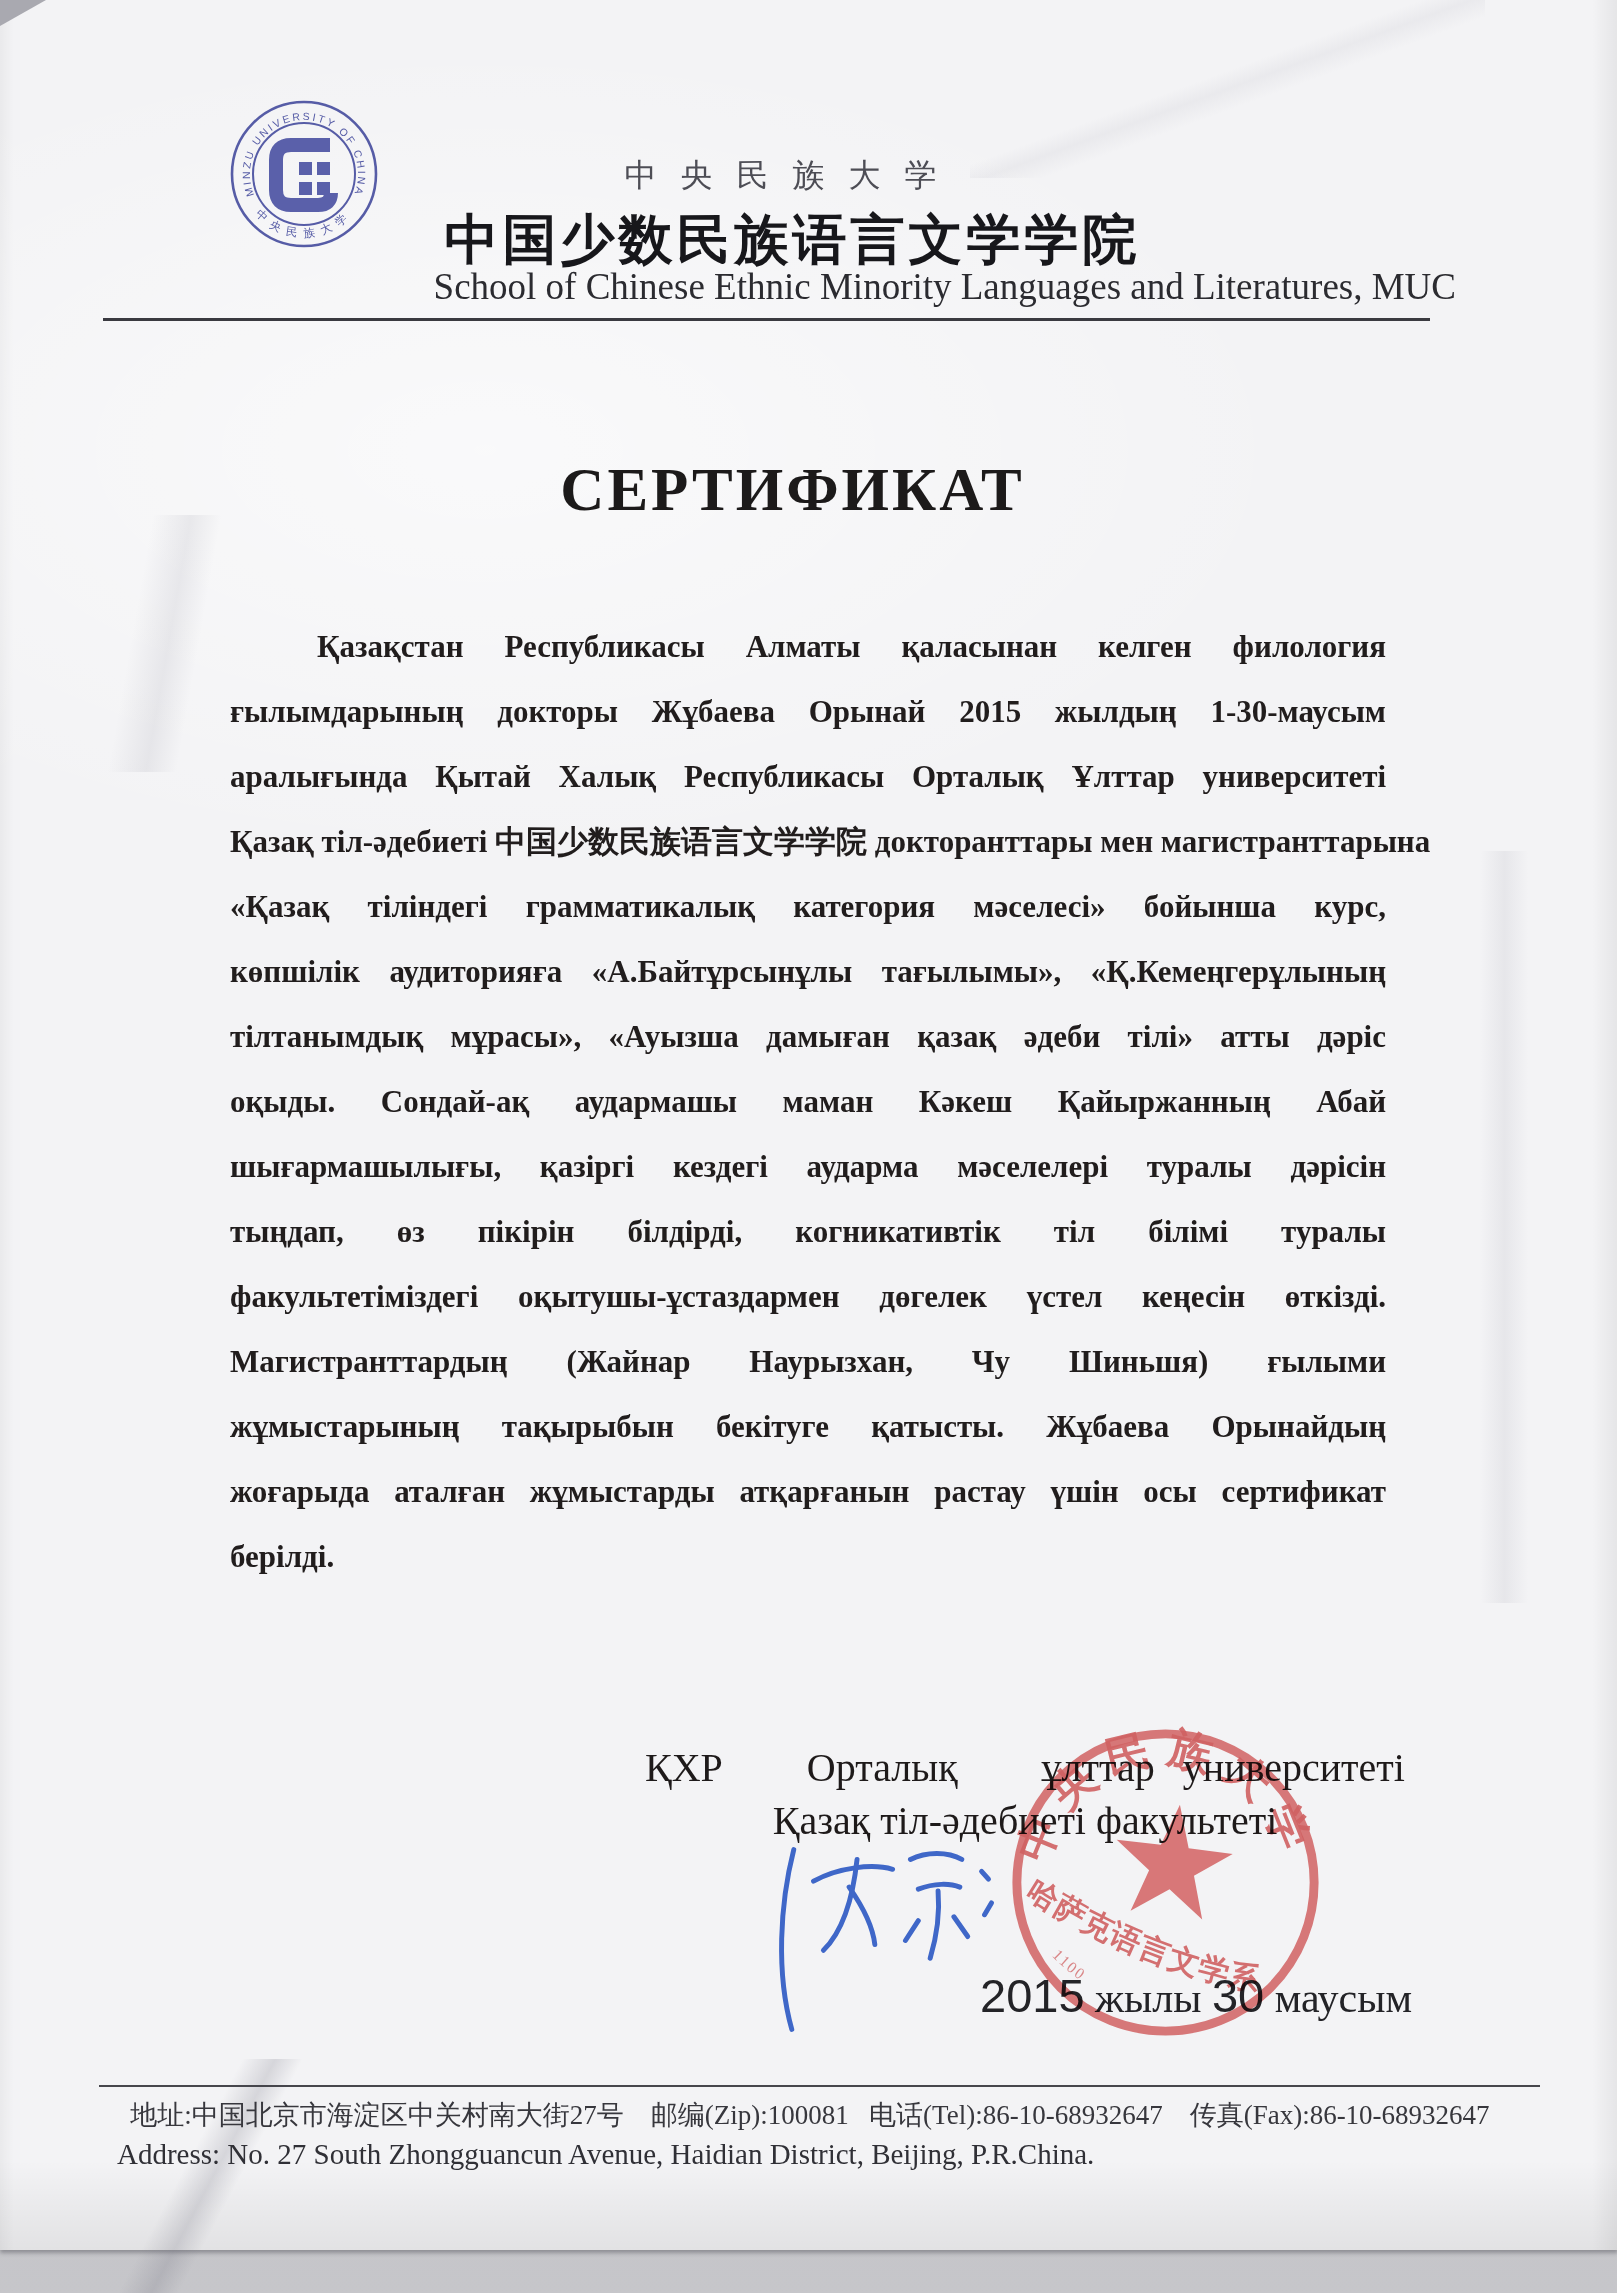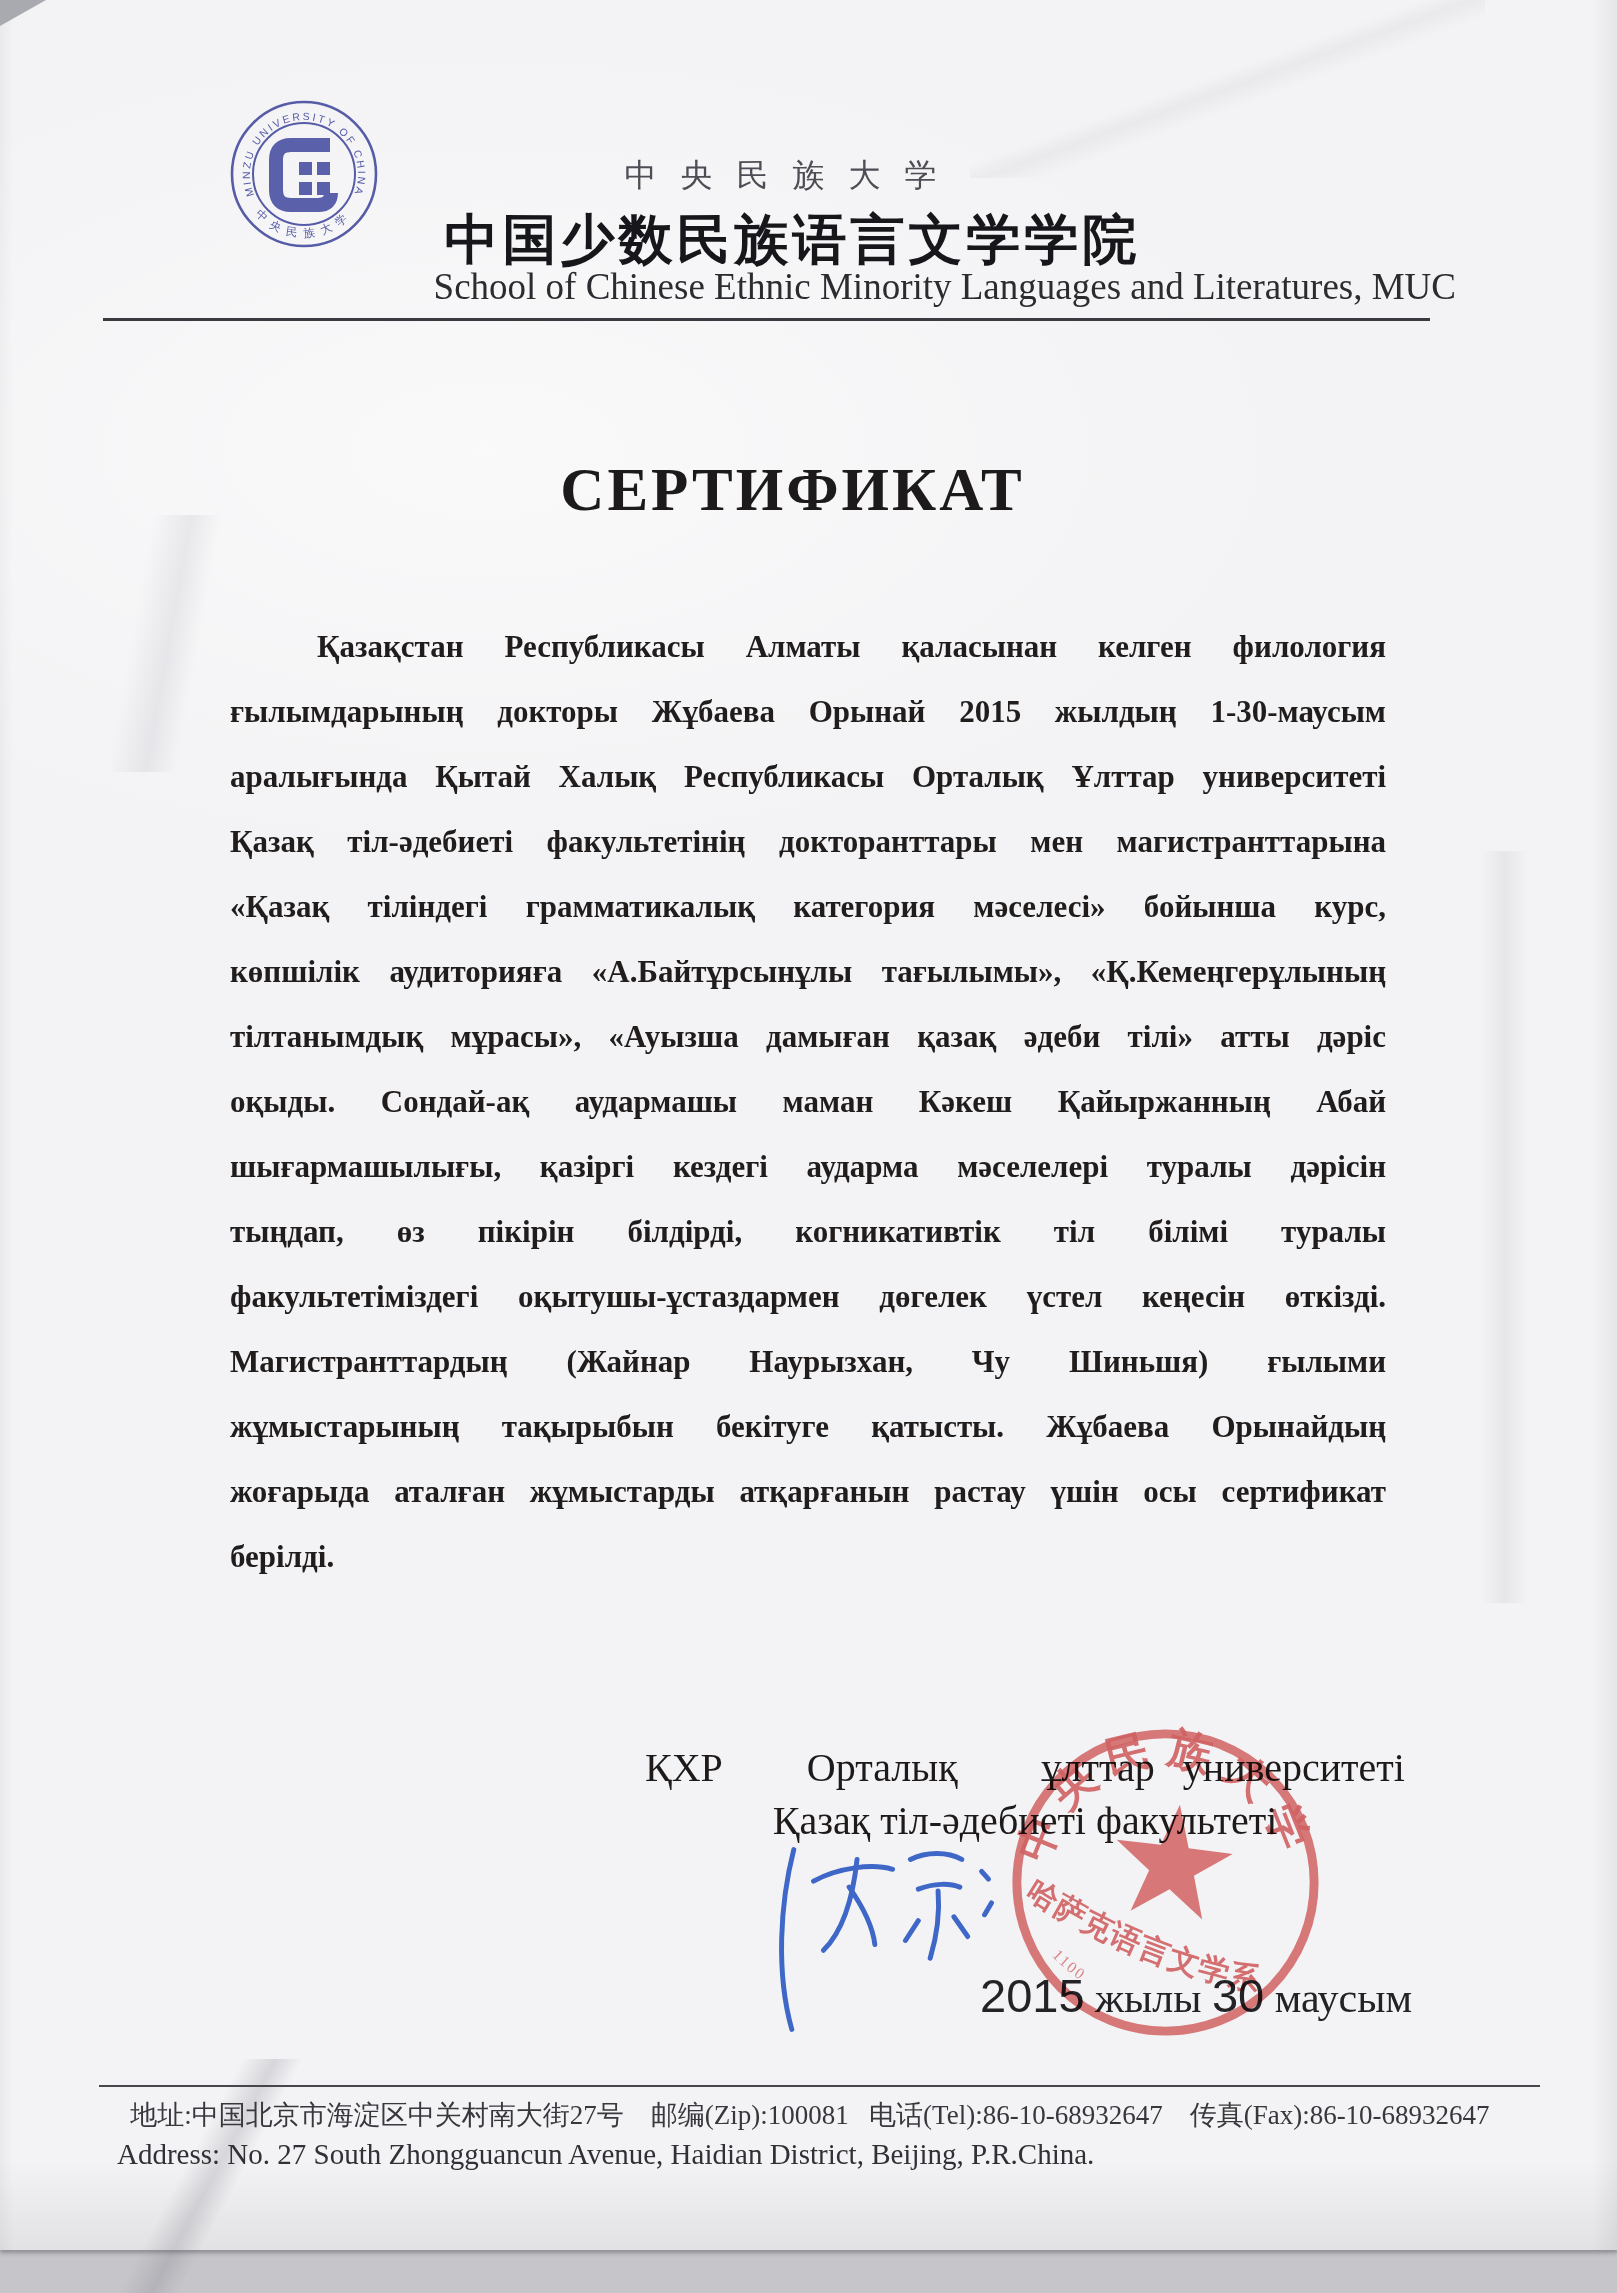--- a/index.html
+++ b/index.html
@@ -91,21 +91,21 @@
   <div class="hdr-cn2">中国少数民族语言文学学院</div>
   <div class="hdr-en">School of Chinese Ethnic Minority Languages and Literatures, MUC</div>
   <div class="rule-top"></div>
 
   <div class="cert-title">СЕРТИФИКАТ</div>
 
   <div class="body-par">
     <div class="bline first">Қазақстан Республикасы Алматы қаласынан келген филология</div>
     <div class="bline">ғылымдарының докторы Жұбаева Орынай 2015 жылдың 1-30-маусым</div>
     <div class="bline">аралығында Қытай Халық Республикасы Орталық Ұлттар университеті</div>
-    <div class="bline">Қазақ тіл-әдебиеті факультетінің докторанттары мен магистранттарына</div>
+    <div class="bline">Қазақ тіл-әдебиеті 中国少数民族语言文学学院 докторанттары мен магистранттарына</div>
     <div class="bline">«Қазақ тіліндегі грамматикалық категория мәселесі» бойынша курс,</div>
     <div class="bline">көпшілік аудиторияға «А.Байтұрсынұлы тағылымы», «Қ.Кемеңгерұлының</div>
     <div class="bline">тілтанымдық мұрасы», «Ауызша дамыған қазақ әдеби тілі» атты дәріс</div>
     <div class="bline">оқыды. Сондай-ақ аудармашы маман Кәкеш Қайыржанның Абай</div>
     <div class="bline">шығармашылығы, қазіргі кездегі аударма мәселелері туралы дәрісін</div>
     <div class="bline">тыңдап, өз пікірін білдірді, когникативтік тіл білімі туралы</div>
     <div class="bline">факультетіміздегі оқытушы-ұстаздармен дөгелек үстел кеңесін өткізді.</div>
     <div class="bline">Магистранттардың (Жайнар Наурызхан, Чу Шиньшя) ғылыми</div>
     <div class="bline">жұмыстарының тақырыбын бекітуге қатысты. Жұбаева Орынайдың</div>
     <div class="bline">жоғарыда аталған жұмыстарды атқарғанын растау үшін осы сертификат</div>

